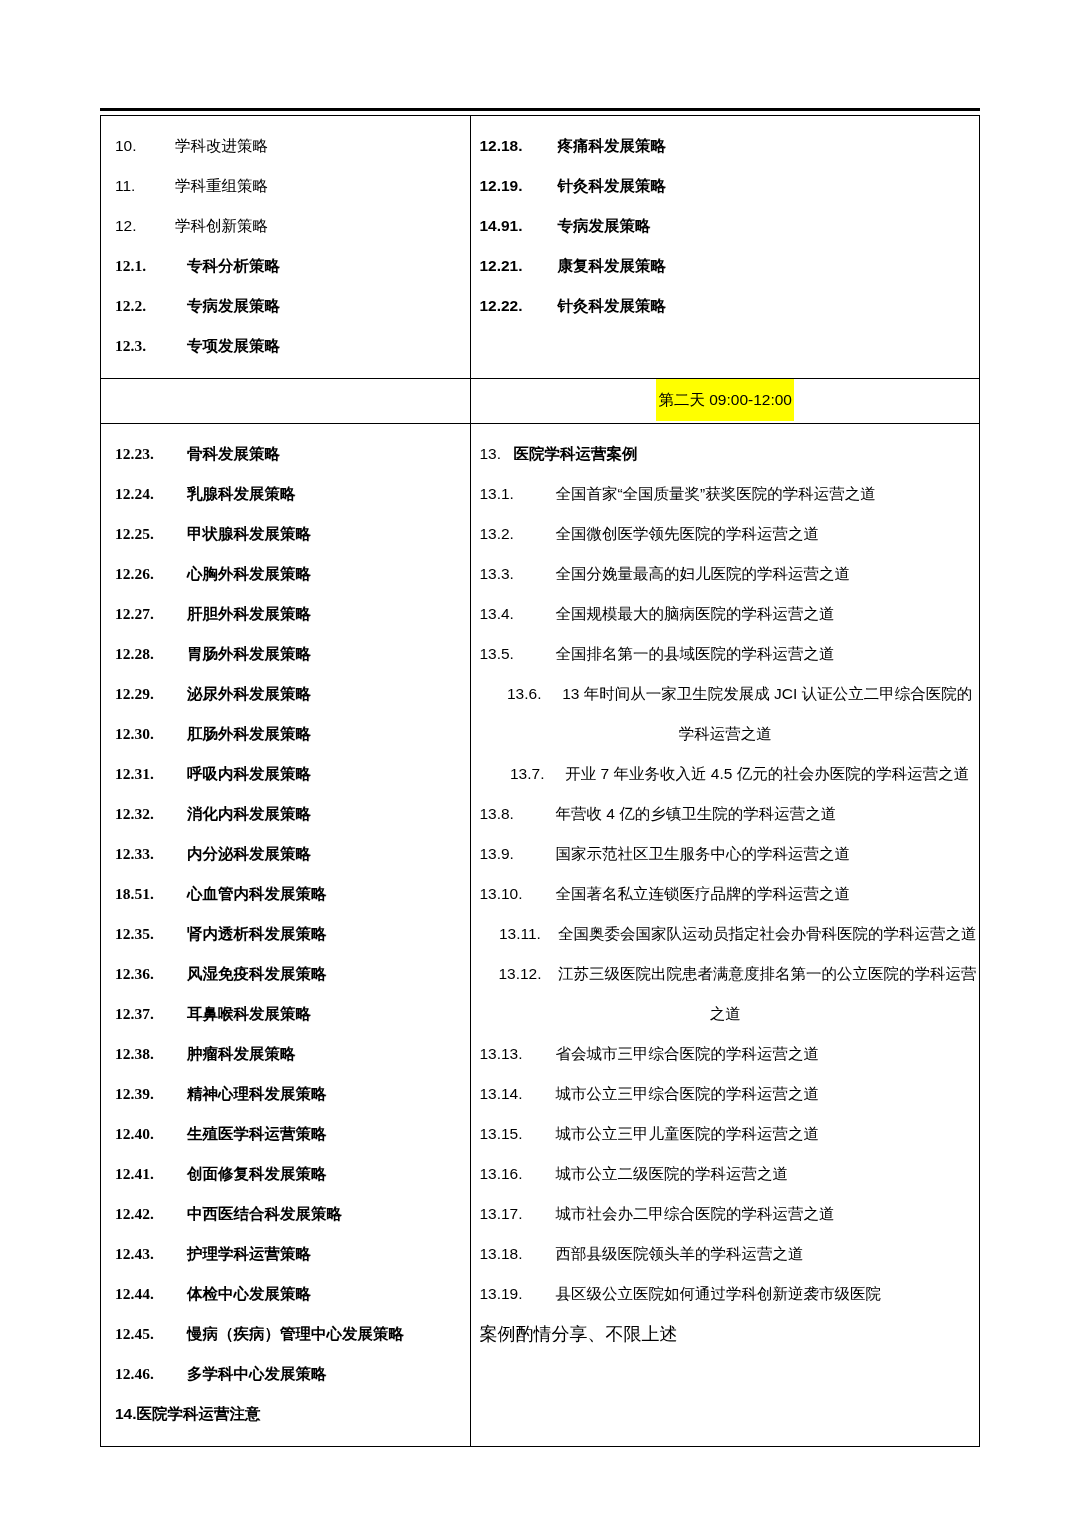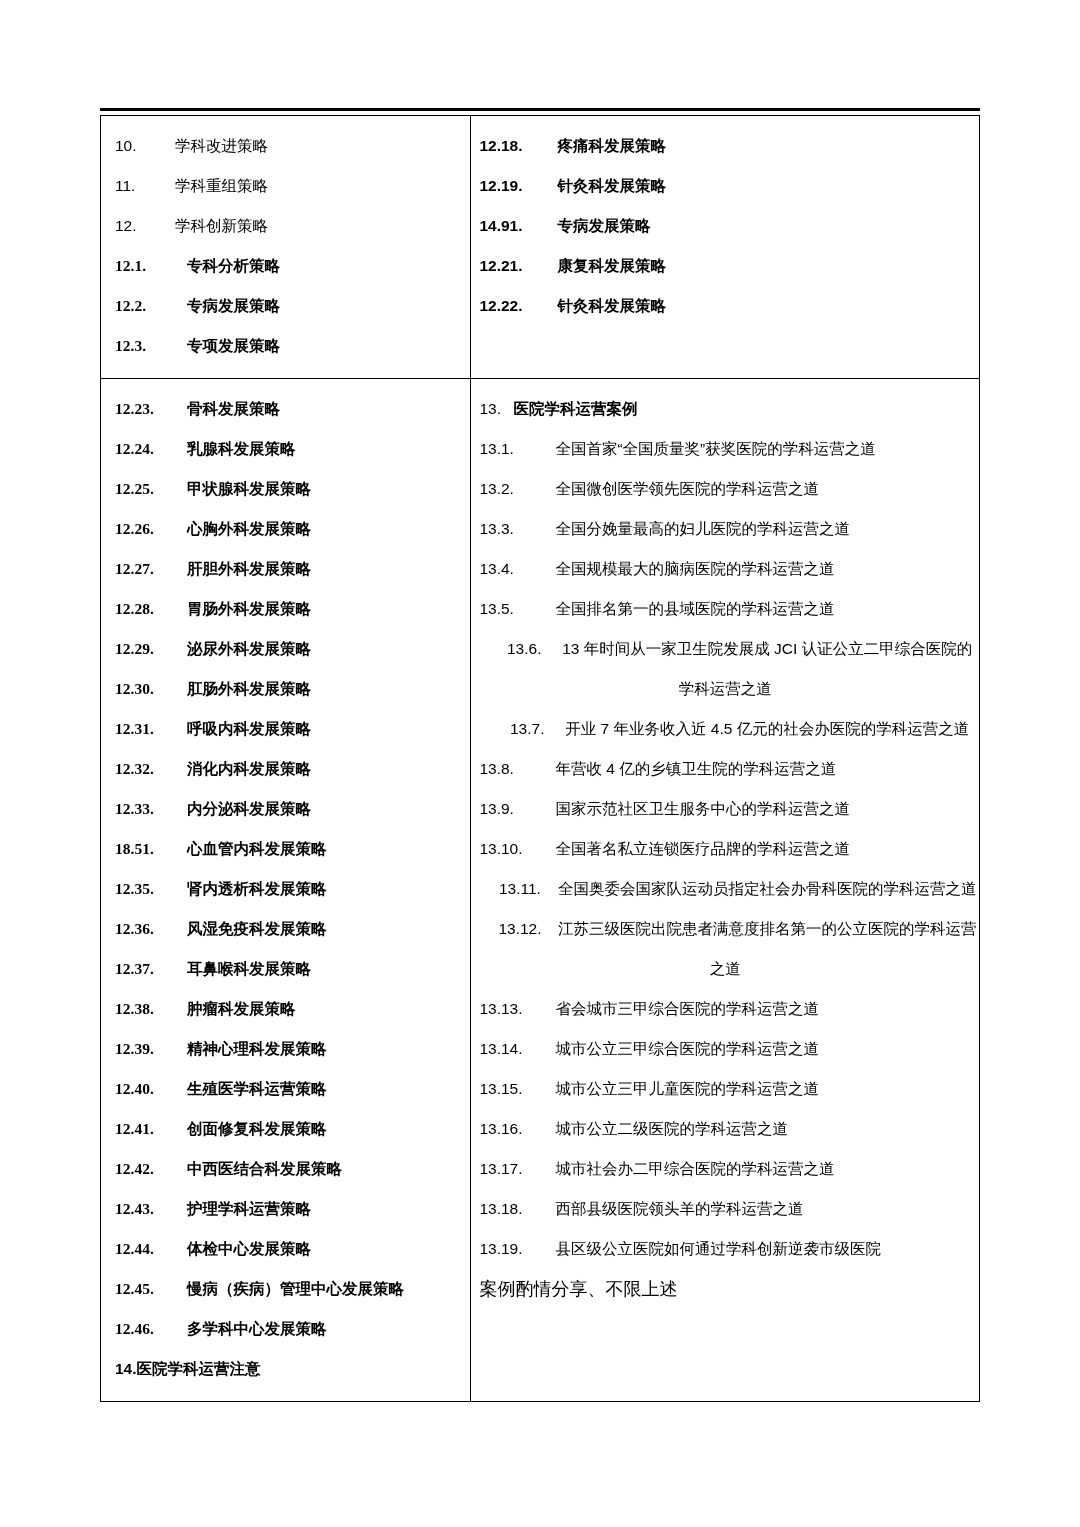--- a/index.html
+++ b/index.html
@@ -125,20 +125,26 @@
           <div class="cell-inner">
             <span class="line r-sub2"><span class="num bold">12.18.</span><span class="bold">疼痛科发展策略</span></span>
             <span class="line r-sub2"><span class="num bold">12.19.</span><span class="bold">针灸科发展策略</span></span>
             <span class="line r-sub2"><span class="num bold">14.91.</span><span class="bold">专病发展策略</span></span>
             <span class="line r-sub2"><span class="num bold">12.21.</span><span class="bold">康复科发展策略</span></span>
             <span class="line r-sub2"><span class="num bold">12.22.</span><span class="bold">针灸科发展策略</span></span>
           </div>
         </td>
       </tr>
 
+      <tr class="banner-row">
+        <td class="banner-left"></td>
+        <td>
+          <span class="banner-text">第二天 09:00-12:00</span>
+        </td>
+      </tr>
 
       <tr>
         <td>
           <div class="cell-inner">
             <span class="line l-sub"><span class="num bold">12.23.</span><span class="bold">骨科发展策略</span></span>
             <span class="line l-sub"><span class="num bold">12.24.</span><span class="bold">乳腺科发展策略</span></span>
             <span class="line l-sub"><span class="num bold">12.25.</span><span class="bold">甲状腺科发展策略</span></span>
             <span class="line l-sub"><span class="num bold">12.26.</span><span class="bold">心胸外科发展策略</span></span>
             <span class="line l-sub"><span class="num bold">12.27.</span><span class="bold">肝胆外科发展策略</span></span>
             <span class="line l-sub"><span class="num bold">12.28.</span><span class="bold">胃肠外科发展策略</span></span>

